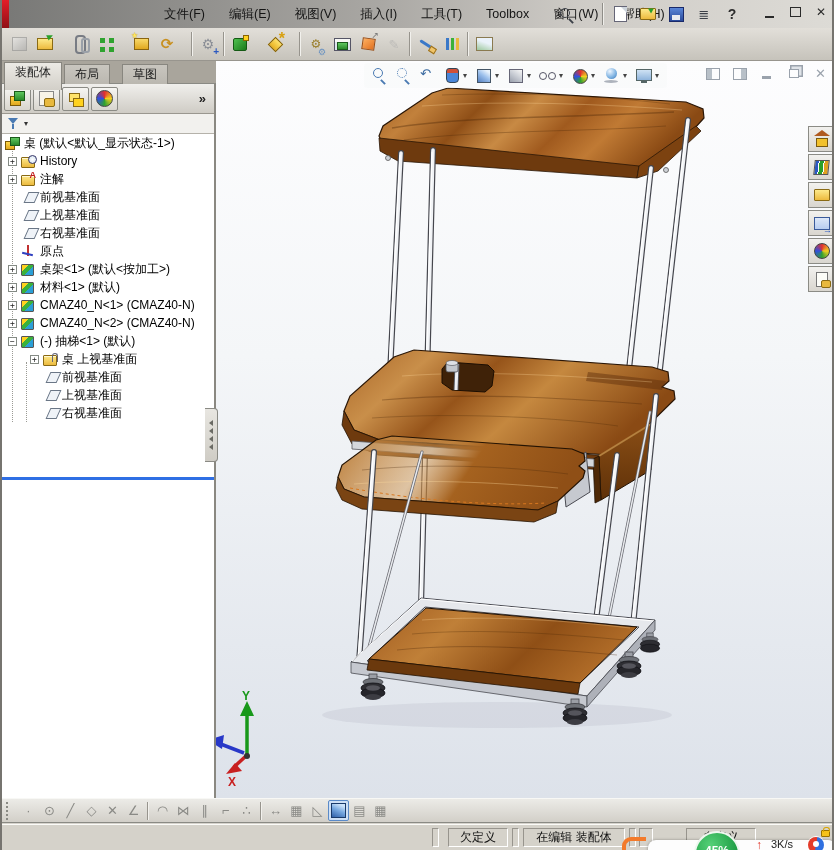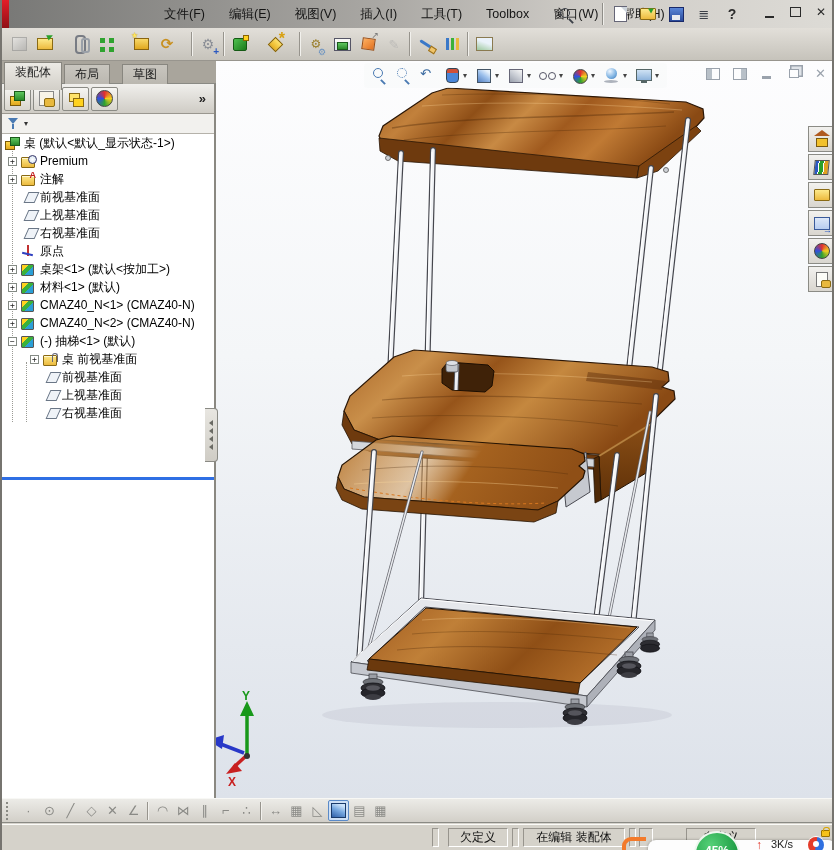--- a/index.html
+++ b/index.html
@@ -406,21 +406,21 @@
 
           <div class="t-row lvl0">
 
             <span class="t-icon assembly"></span>
             <span class="t-label">桌  (默认&lt;默认_显示状态-1&gt;)</span>
           </div>
 
           <div class="t-row lvl1">
             <span class="t-exp">+</span>
             <span class="t-icon folder-history"></span>
-            <span class="t-label">Premium</span>
+            <span class="t-label">History</span>
           </div>
 
 
           <div class="t-row lvl1">
             <span class="t-exp">+</span>
             <span class="t-icon folder-annotation"></span>
             <span class="t-label">注解</span>
           </div>
 
           <div class="t-row lvl1">
@@ -473,21 +473,21 @@
 
           <div class="t-row lvl1">
             <span class="t-exp">−</span>
             <span class="t-icon part"></span>
             <span class="t-label">(-) 抽梯&lt;1&gt; (默认)</span>
           </div>
 
           <div class="t-row lvl2">
             <span class="t-exp">+</span>
             <span class="t-icon folder-mates"></span>
-            <span class="t-label">桌 前视基准面</span>
+            <span class="t-label">桌 上视基准面</span>
           </div>
 
           <div class="t-row lvl2">
             <span class="t-exp"></span>
             <span class="t-icon plane"></span>
             <span class="t-label">前视基准面</span>
           </div>
 
           <div class="t-row lvl2">
             <span class="t-exp"></span>

